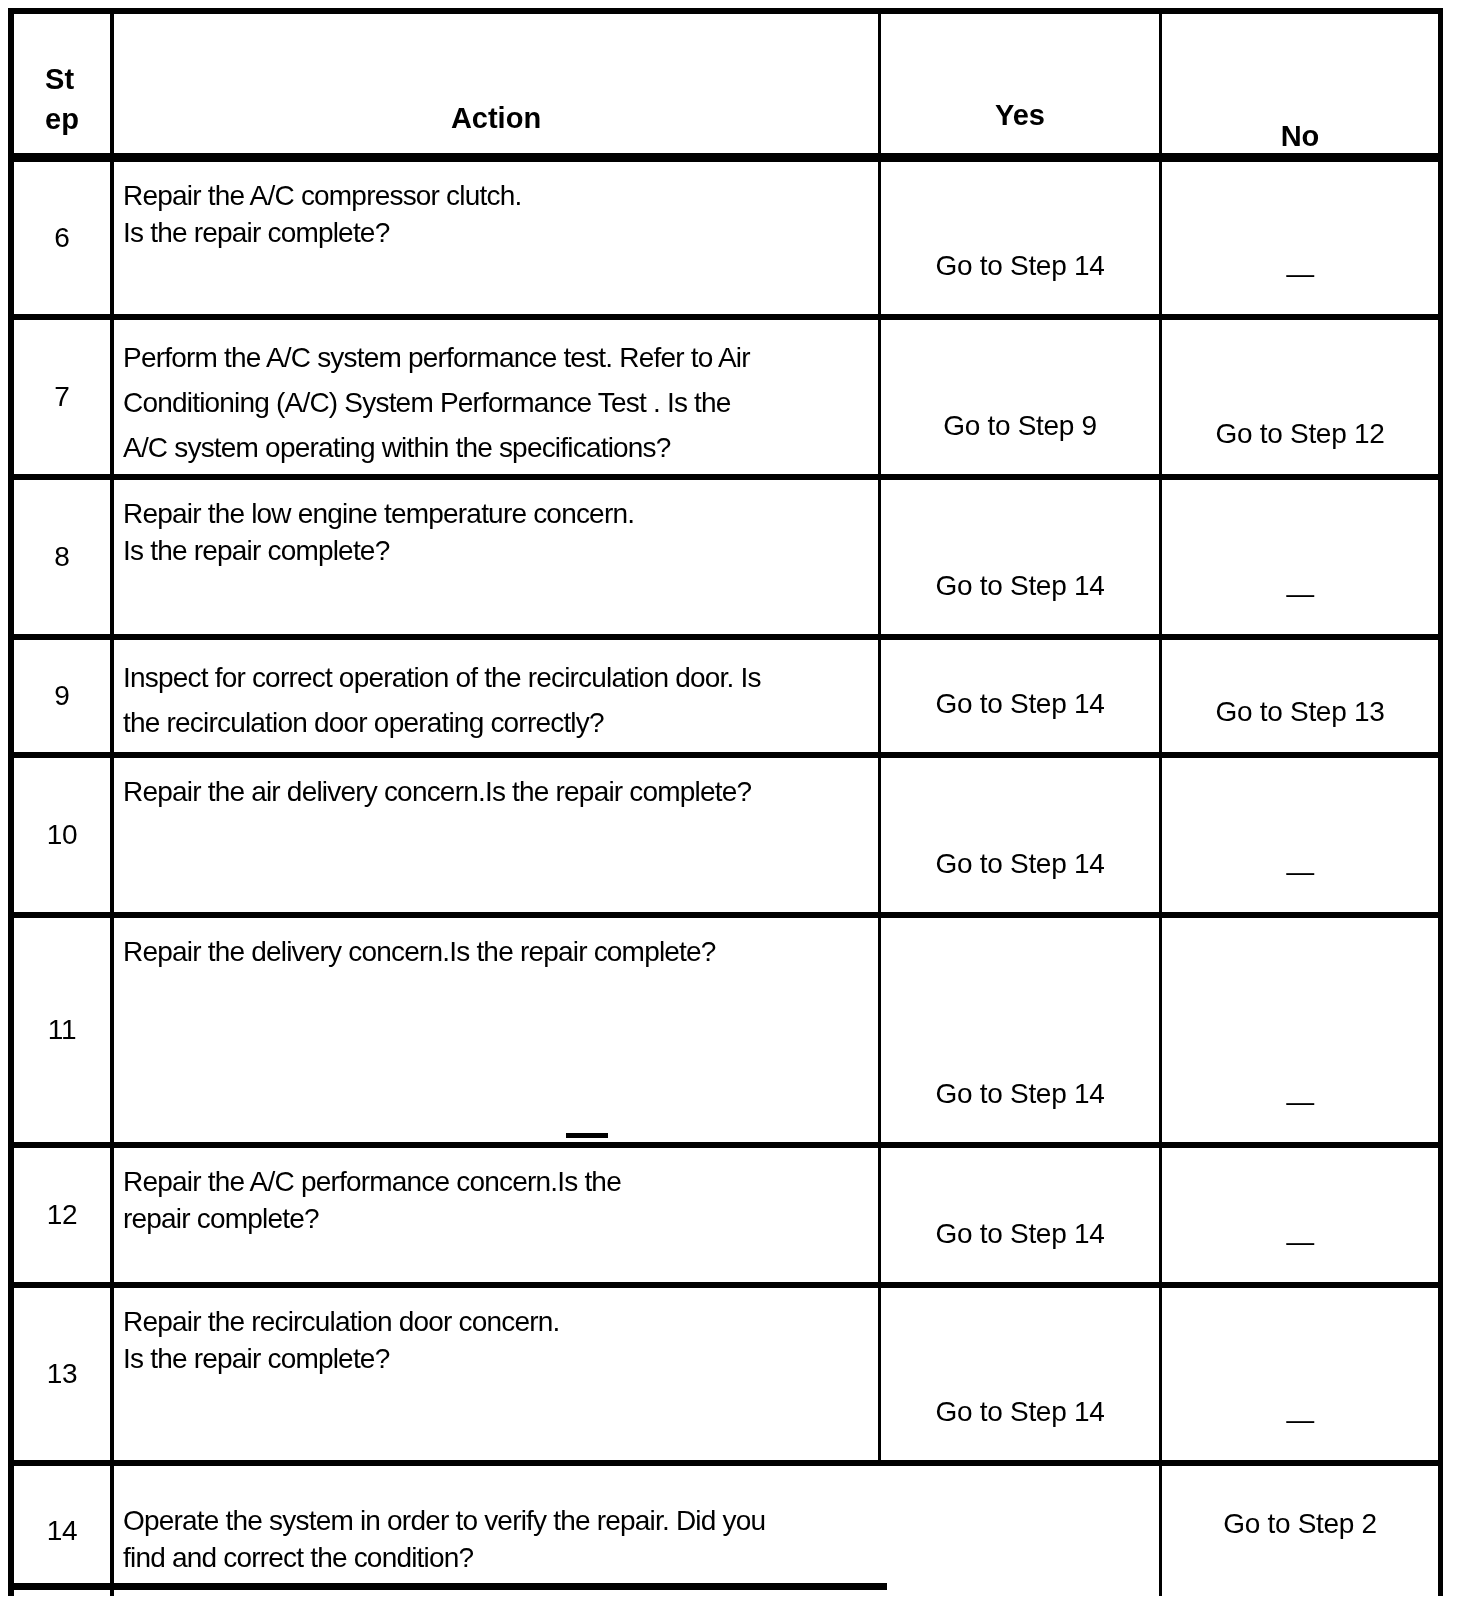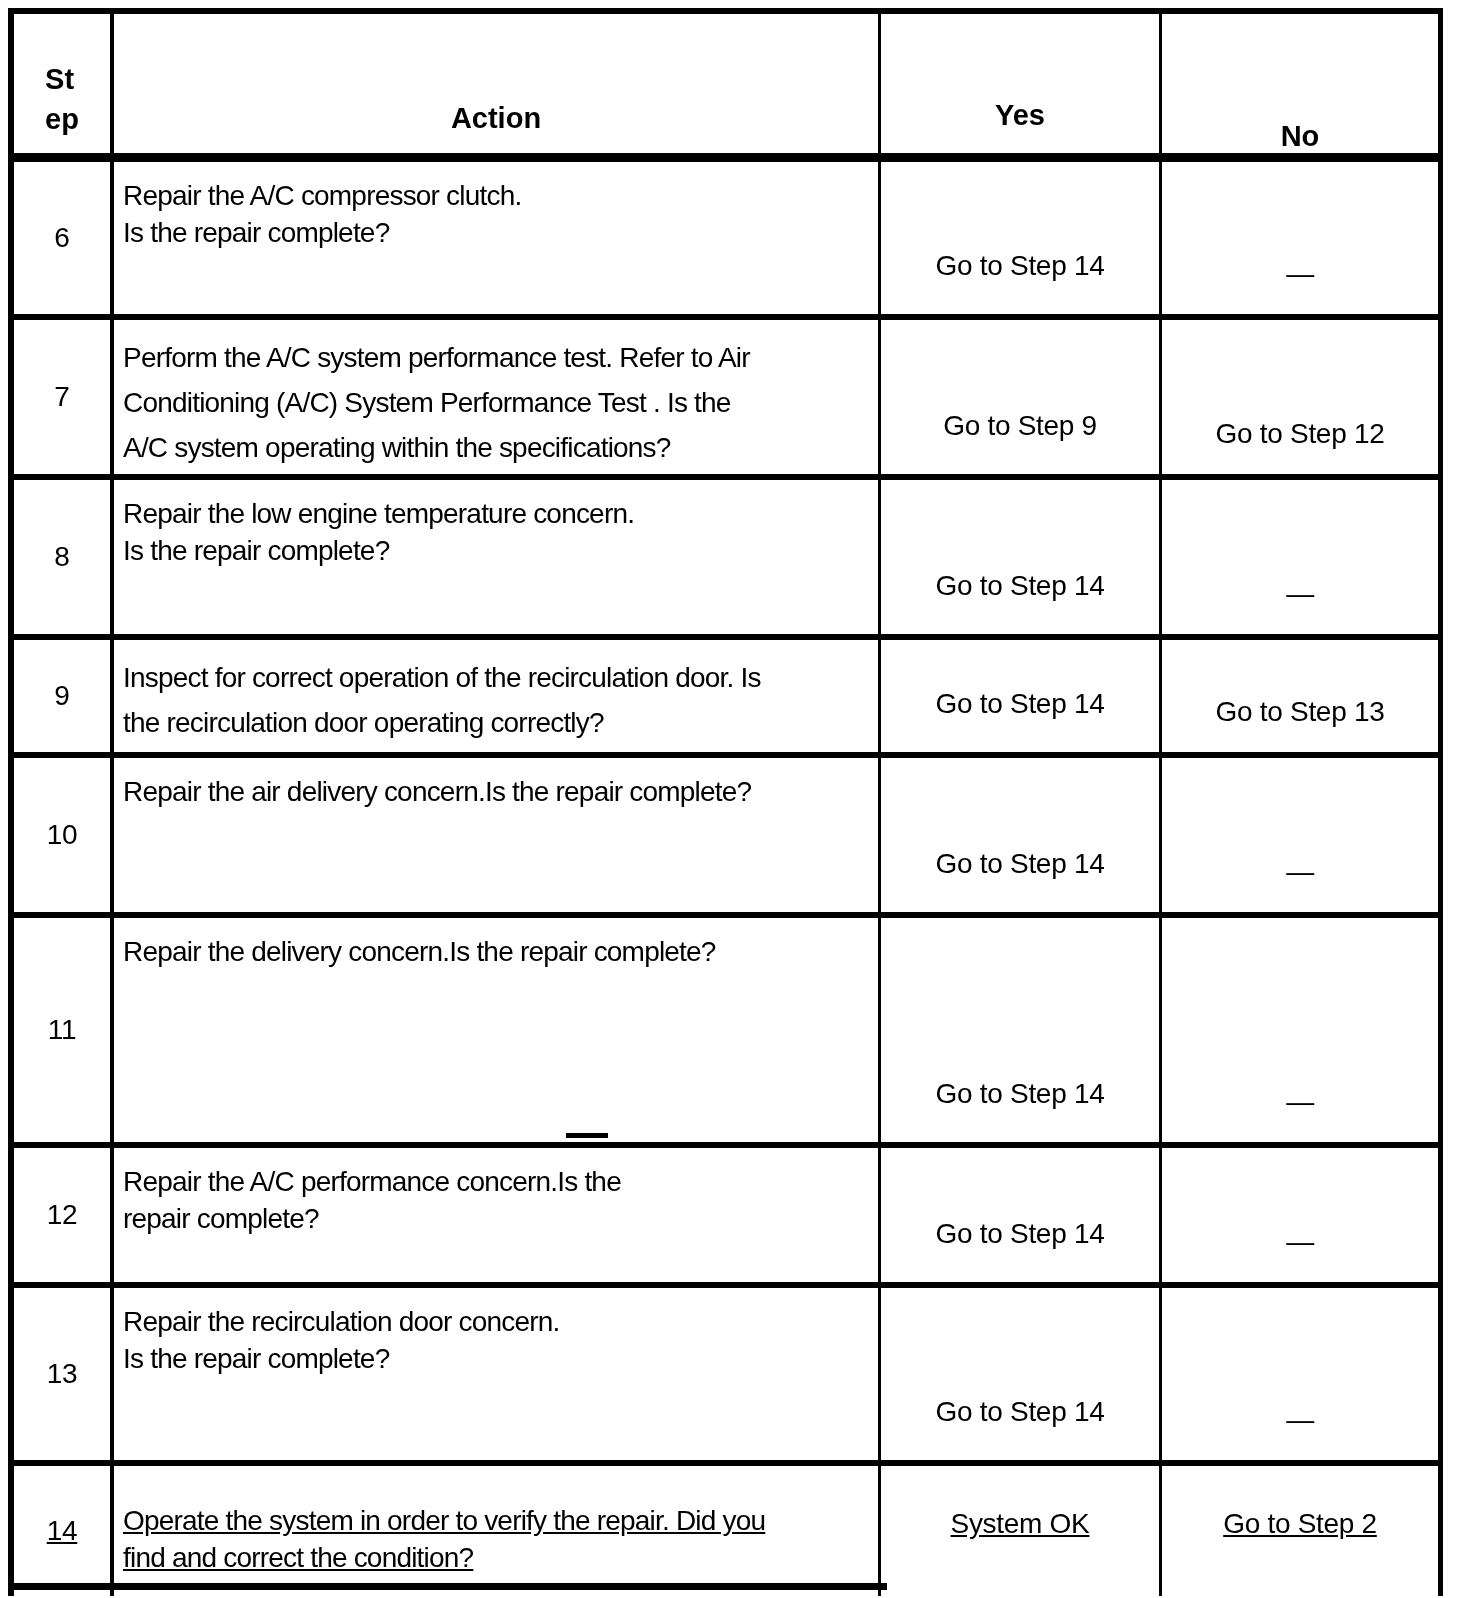--- a/index.html
+++ b/index.html
@@ -37,21 +37,21 @@
 
   .h-hdr { flex: 0 0 148px; }
   .h-r6  { flex: 0 0 158px; }
   .h-r7  { flex: 0 0 160px; }
   .h-r8  { flex: 0 0 160px; }
   .h-r9  { flex: 0 0 118px; }
   .h-r10 { flex: 0 0 160px; }
   .h-r11 { flex: 0 0 230px; }
   .h-r12 { flex: 0 0 140px; }
   .h-r13 { flex: 0 0 178px; }
-  .h-r14 { flex: 1 1 auto; text-decoration: underline; }
+  .h-r14 { flex: 1 1 auto; }
 
   .cell {
     box-sizing: border-box;
     font-size: 28px;
     letter-spacing: -0.3px;
   }
   .step-cell {
     flex: 0 0 100px;
     border-right: 4px solid #000;
     display: flex;
@@ -287,23 +287,20 @@
   </div>
 
   <div class="row h-r14 last-row">
     <div class="cell step-cell">
         <span>14</span>
       </div>
     <div class="cell action-cell">
         <span class="action-text">Operate the system in order to verify the repair. Did you
 find and correct the condition?</span>
       </div>
-    <div class="cell yes-cell">
-        <span>System OK</span>
-      </div>
     <div class="cell no-cell">
         <span>Go to Step 2</span>
       </div>
   </div>
 
   <div class="bottom-partial"></div>
   <div class="artifact-dash"></div>
 </div>
 
 </body></html>

